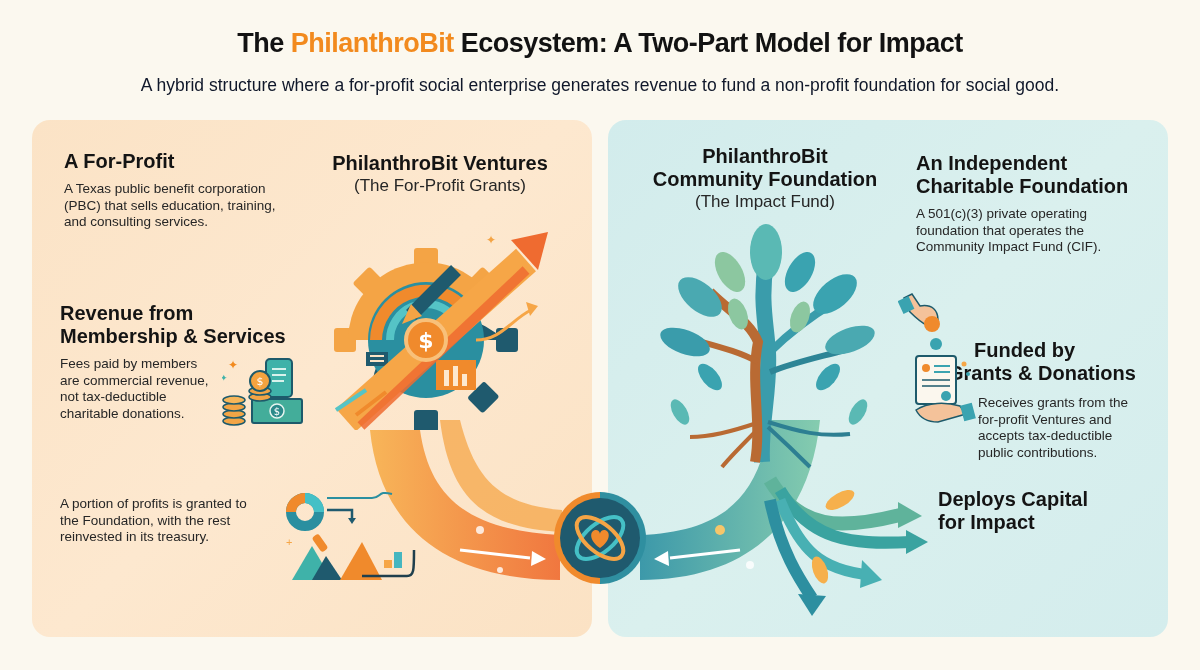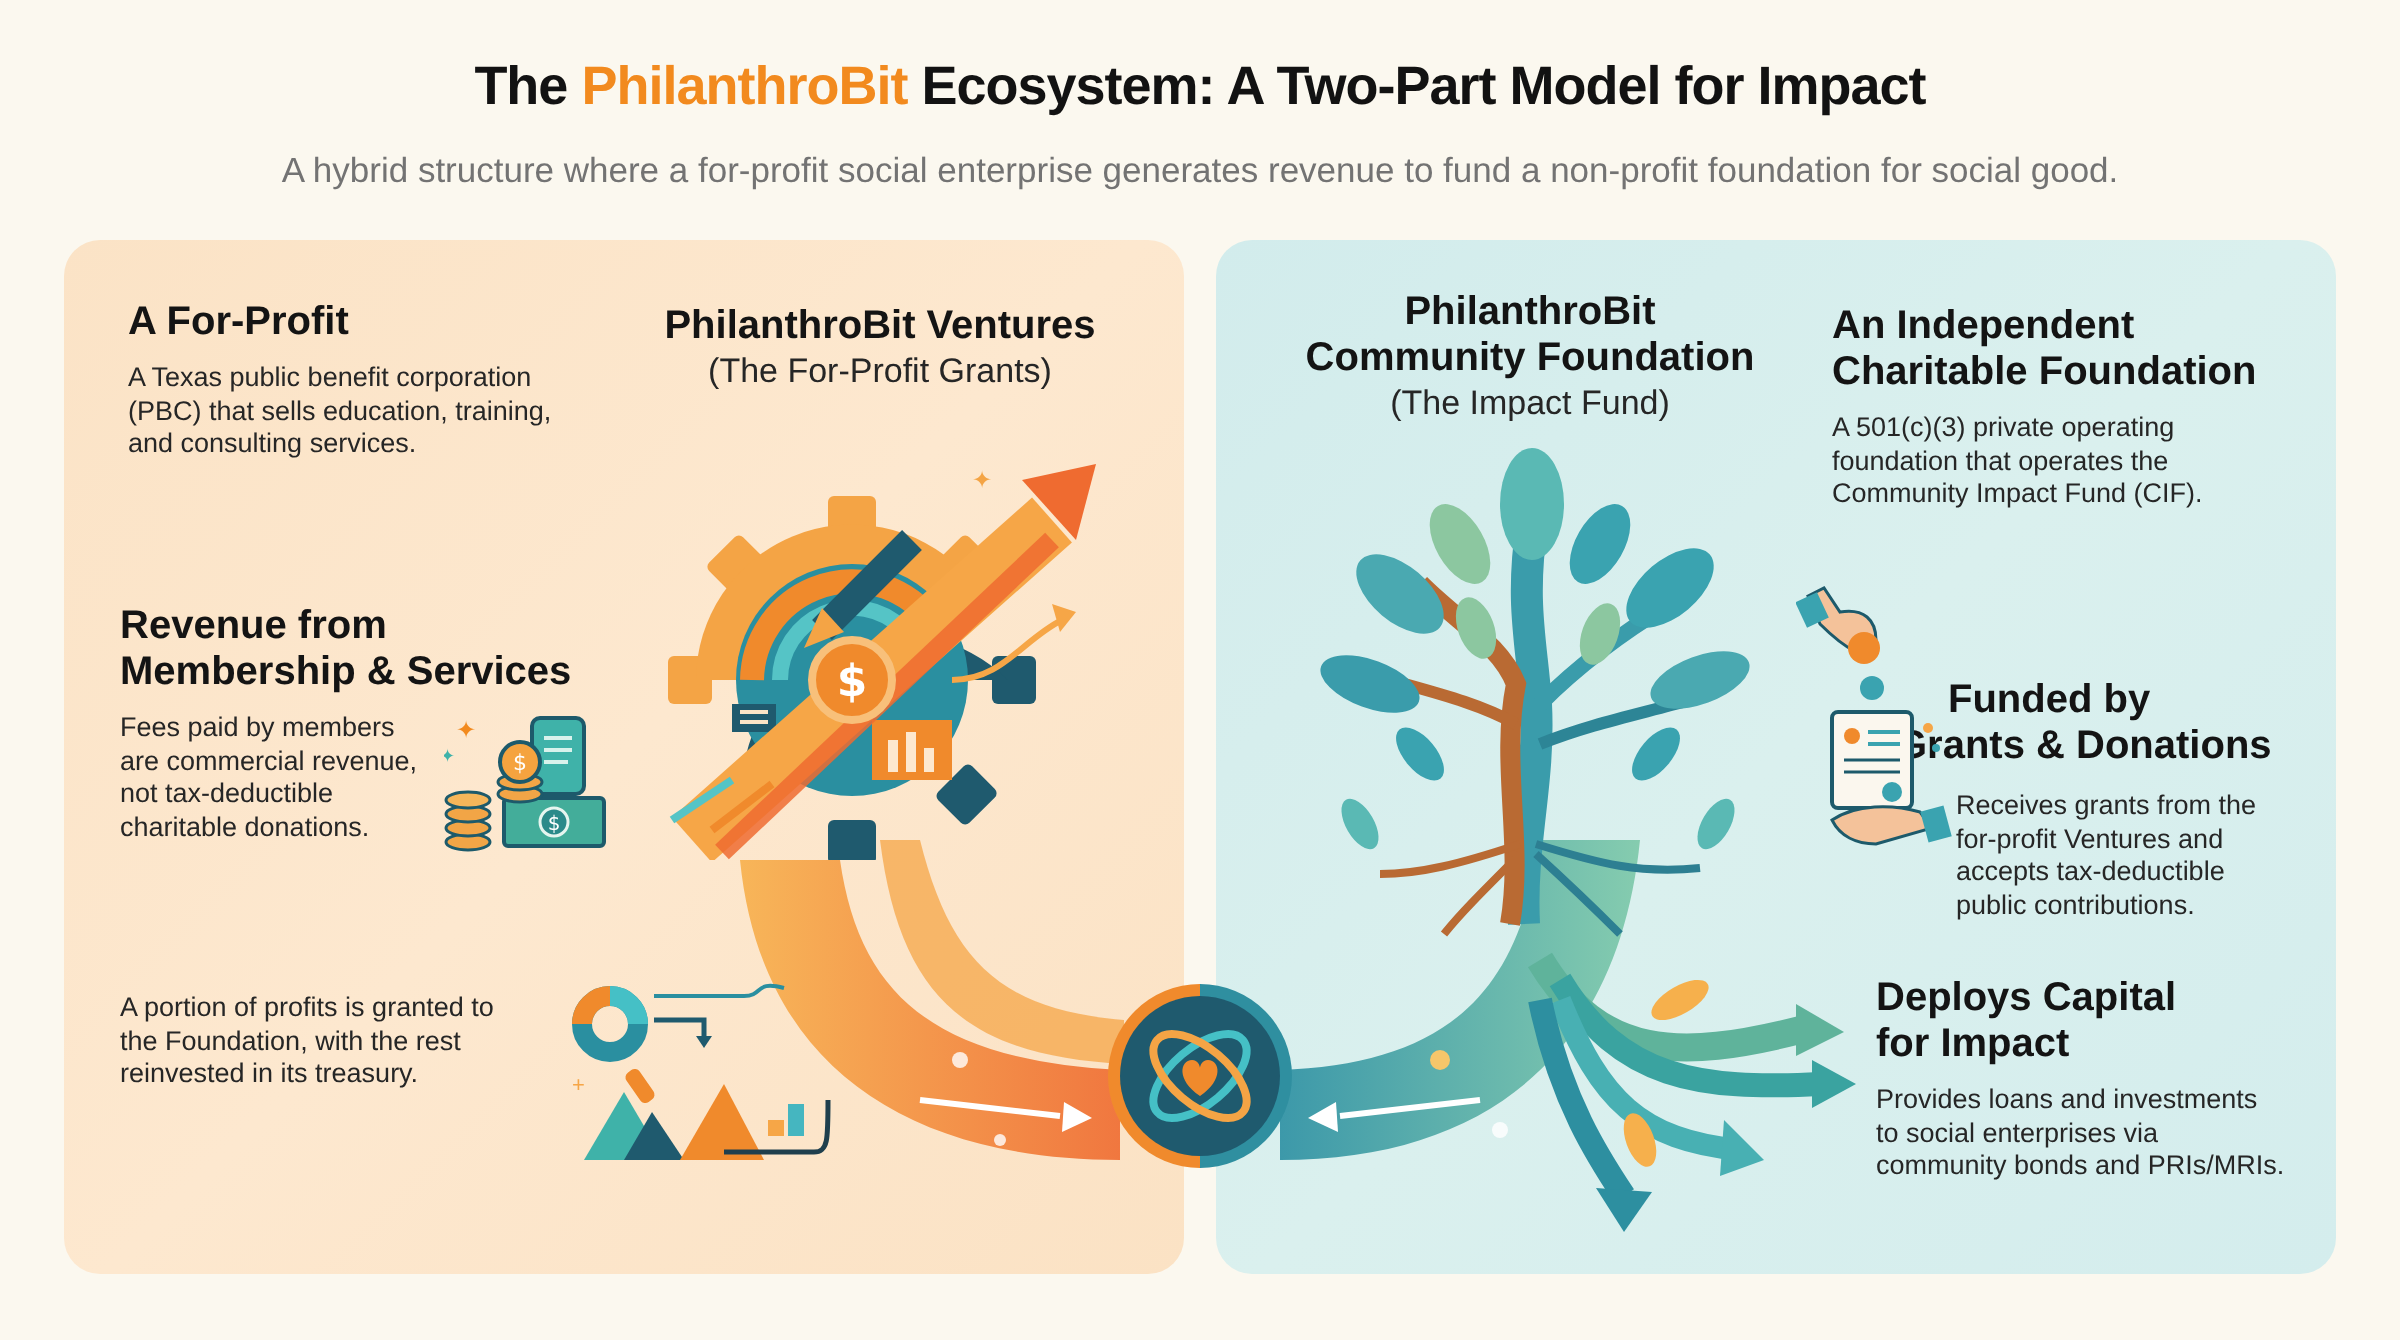--- a/index.html
+++ b/index.html
@@ -11,21 +11,21 @@
     position: relative;
   }
   .title {
     position: absolute; left: 0; top: 28px; width: 1200px;
     text-align: center; font-size: 27px; font-weight: bold; letter-spacing: -0.5px;
     color: #121212;
   }
   .title .hl { color: #f28a1e; }
   .subtitle {
     position: absolute; left: 0; top: 75px; width: 1200px;
-    text-align: center; font-size: 17.5px; color: #737373;
+    text-align: center; font-size: 17.5px; color: #0f172a;
   }
   .panel {
     position: absolute; top: 120px; height: 517px; border-radius: 18px;
   }
   .panel-left {
     left: 32px; width: 560px;
     background: linear-gradient(135deg, #fbe3c6 0%, #fde8cf 50%, #fbe2c4 100%);
   }
   .panel-right {
     left: 608px; width: 560px;
@@ -248,21 +248,20 @@
   <line x1="24" y1="94" x2="52" y2="94" stroke="#1d5a6b" stroke-width="1.5"></line>
   <circle cx="48" cy="104" r="5" fill="#3aa3b0"></circle>
   <path d="M18 118 C 30 110, 48 110, 62 114 L 68 122 L 40 130 C 30 130, 22 126, 18 118 Z" fill="#f4c29a" stroke="#1d5a6b" stroke-width="1.5"></path>
   <rect x="64" y="112" width="12" height="16" fill="#3aa3b0" transform="rotate(-15 70 120)"></rect>
   <circle cx="66" cy="72" r="2.5" fill="#f6a647"></circle>
   <circle cx="70" cy="82" r="2" fill="#3aa3b0"></circle>
 </svg>
 
 <div class="block" style="left:938px;top:488px;width:230px;">
   <h3><span>Deploys Capital</span><br><span>for Impact</span></h3>
-  <p><span>Provides loans and investments</span><br><span>to social enterprises via</span><br><span>community bonds and PRIs/MRIs.</span></p>
 </div>
 
 <svg class="art" style="left:552px;top:490px;" width="96" height="96">
   <defs>
     <linearGradient id="ringBorder" x1="0" y1="0" x2="1" y2="0">
       <stop offset="0.5" stop-color="#f08a2c"></stop>
       <stop offset="0.5" stop-color="#2f8fa0"></stop>
     </linearGradient>
   </defs>
   <circle cx="48" cy="48" r="46" fill="url(#ringBorder)"></circle>

